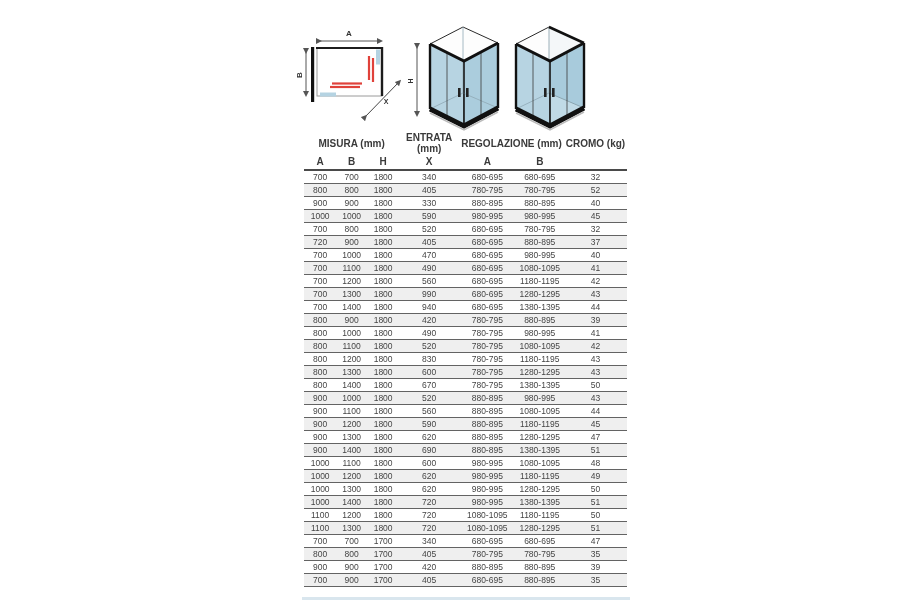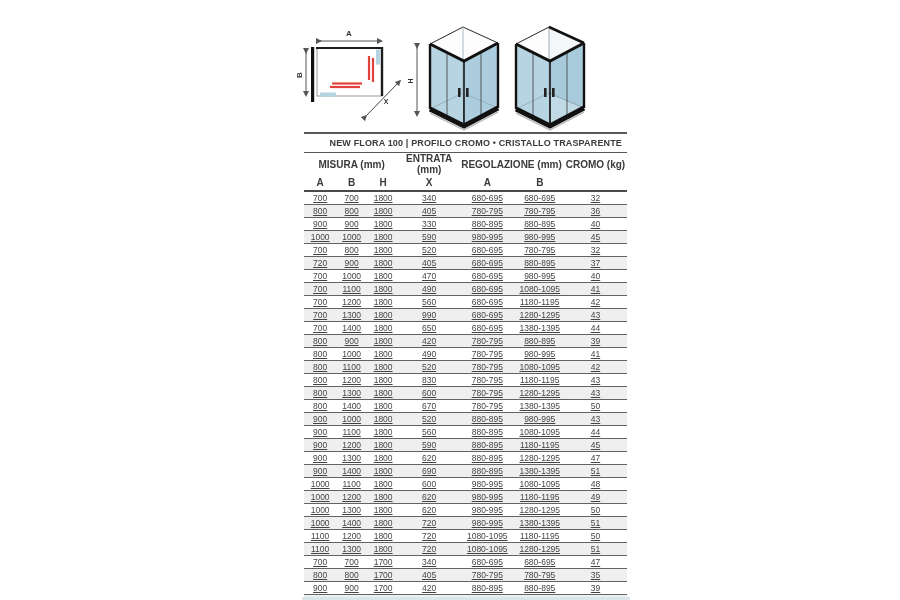--- a/index.html
+++ b/index.html
@@ -13,21 +13,21 @@
 
   
   .spec{position:absolute;left:304px;top:132px;width:323px;}
   .spec-title{height:18px;line-height:18px;border-top:2px solid #5a5a5a;border-bottom:1px solid #5a5a5a;
               text-align:right;padding-right:5px;font-size:9px;font-weight:700;color:#3a3a3a;letter-spacing:.15px;}
   table.spec-table{width:100%;border-collapse:collapse;table-layout:fixed;}
   .spec-table th{font-size:10px;color:#3a3a3a;padding:0;text-align:center;font-weight:700;}
   .spec-table thead tr.grp th{height:16px;}
   .spec-table thead tr.sub th{height:15px;border-bottom:2px solid #4a4a4a;}
   .spec-table tbody td{height:12px;font-size:8.5px;text-align:center;padding:0;color:#454545;line-height:12px;}
-  .spec-table tbody tr{border-bottom:1px solid #636363;text-decoration:underline;}
+  .spec-table tbody tr{border-bottom:1px solid #636363;}
   .spec-table tbody tr:nth-child(even){background:#efefef;}
   .bottom-sliver{position:absolute;left:302px;top:597px;width:328px;height:3px;background:#d9e6ee;}
 </style>
 </head>
 <body>
 
 <div class="stage">
 
   <svg class="plan-svg" width="112" height="112" viewBox="0 0 112 112">
     <defs>
@@ -114,21 +114,20 @@
       <line x1="178" y1="31" x2="178" y2="96" stroke="#111" stroke-width="2.4"></line>
       <line x1="144" y1="49" x2="144" y2="114" stroke="#111" stroke-width="1.2"></line>
       <rect x="138" y="76" width="2.6" height="9" fill="#222"></rect>
       <rect x="146" y="76" width="2.6" height="9" fill="#222"></rect>
       <path d="M110,97 L144,114 L178,96" fill="none" stroke="#111" stroke-width="5"></path>
       <path d="M110,101 L144,118 L178,100" fill="none" stroke="#bbb" stroke-width="1.5"></path>
     </g>
   </svg>
 
   <div class="spec">
-    <div class="spec-title">NEW FLORA 100 | PROFILO CROMO • CRISTALLO TRASPARENTE</div>
     <table class="spec-table">
       <colgroup>
         <col style="width:10%">
           <col style="width:9.5%">
           <col style="width:10%">
         <col style="width:18.5%">
         <col style="width:17.5%">
           <col style="width:15%">
         <col style="width:19.5%">
       </colgroup>
@@ -159,21 +158,21 @@
             <td>680-695</td>
             <td>32</td>
           </tr>
           <tr>
             <td>800</td>
             <td>800</td>
             <td>1800</td>
             <td>405</td>
             <td>780-795</td>
             <td>780-795</td>
-            <td>36</td>
+            <td>52</td>
           </tr>
           <tr>
             <td>900</td>
             <td>900</td>
             <td>1800</td>
             <td>330</td>
             <td>880-895</td>
             <td>880-895</td>
             <td>40</td>
           </tr>
@@ -237,21 +236,21 @@
             <td>1800</td>
             <td>990</td>
             <td>680-695</td>
             <td>1280-1295</td>
             <td>43</td>
           </tr>
           <tr>
             <td>700</td>
             <td>1400</td>
             <td>1800</td>
-            <td>650</td>
+            <td>940</td>
             <td>680-695</td>
             <td>1380-1395</td>
             <td>44</td>
           </tr>
           <tr>
             <td>800</td>
             <td>900</td>
             <td>1800</td>
             <td>420</td>
             <td>780-795</td>

